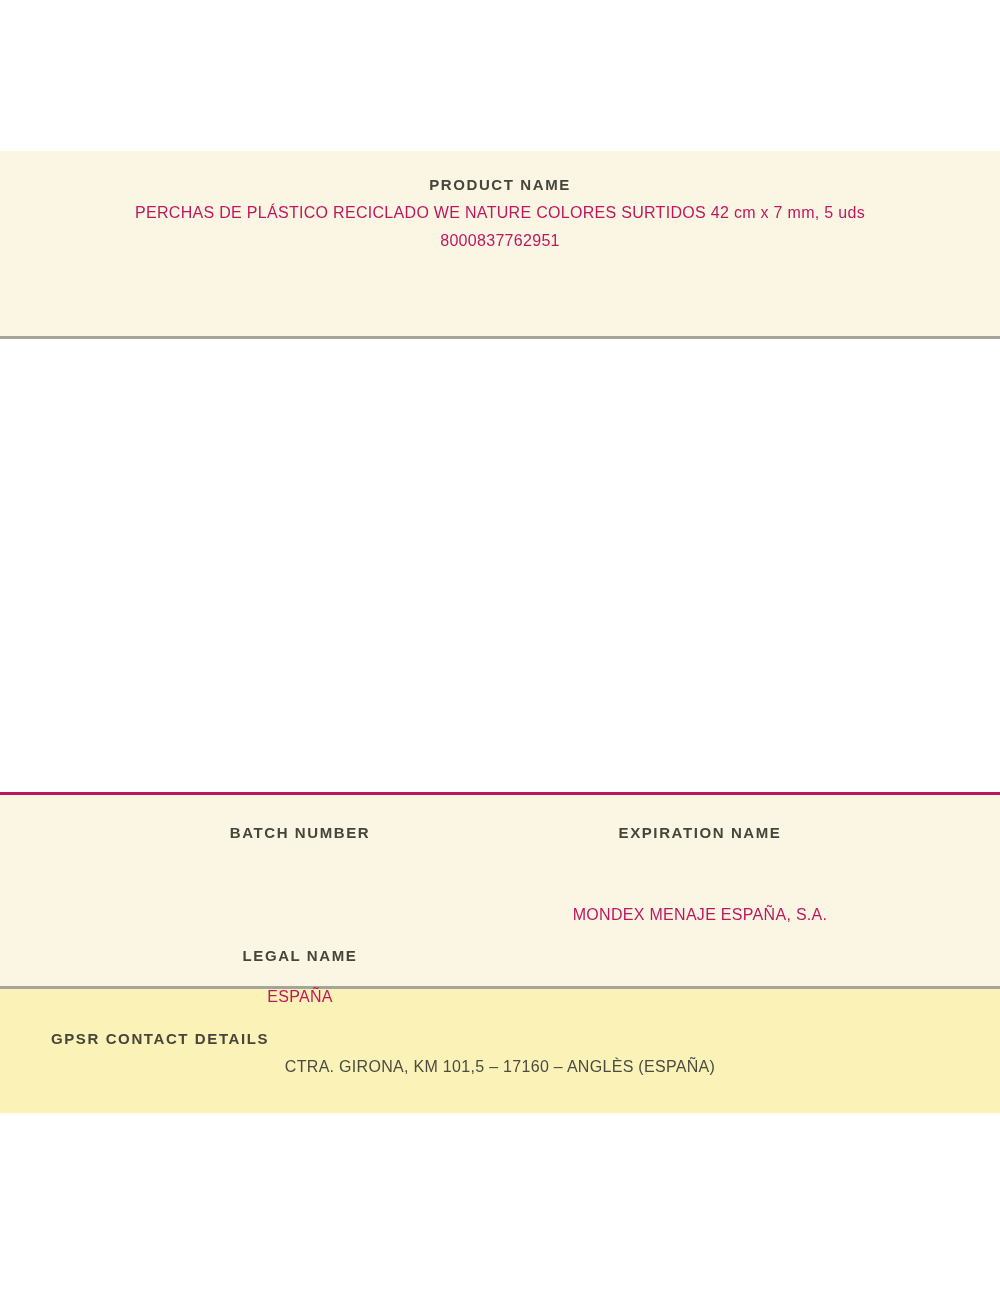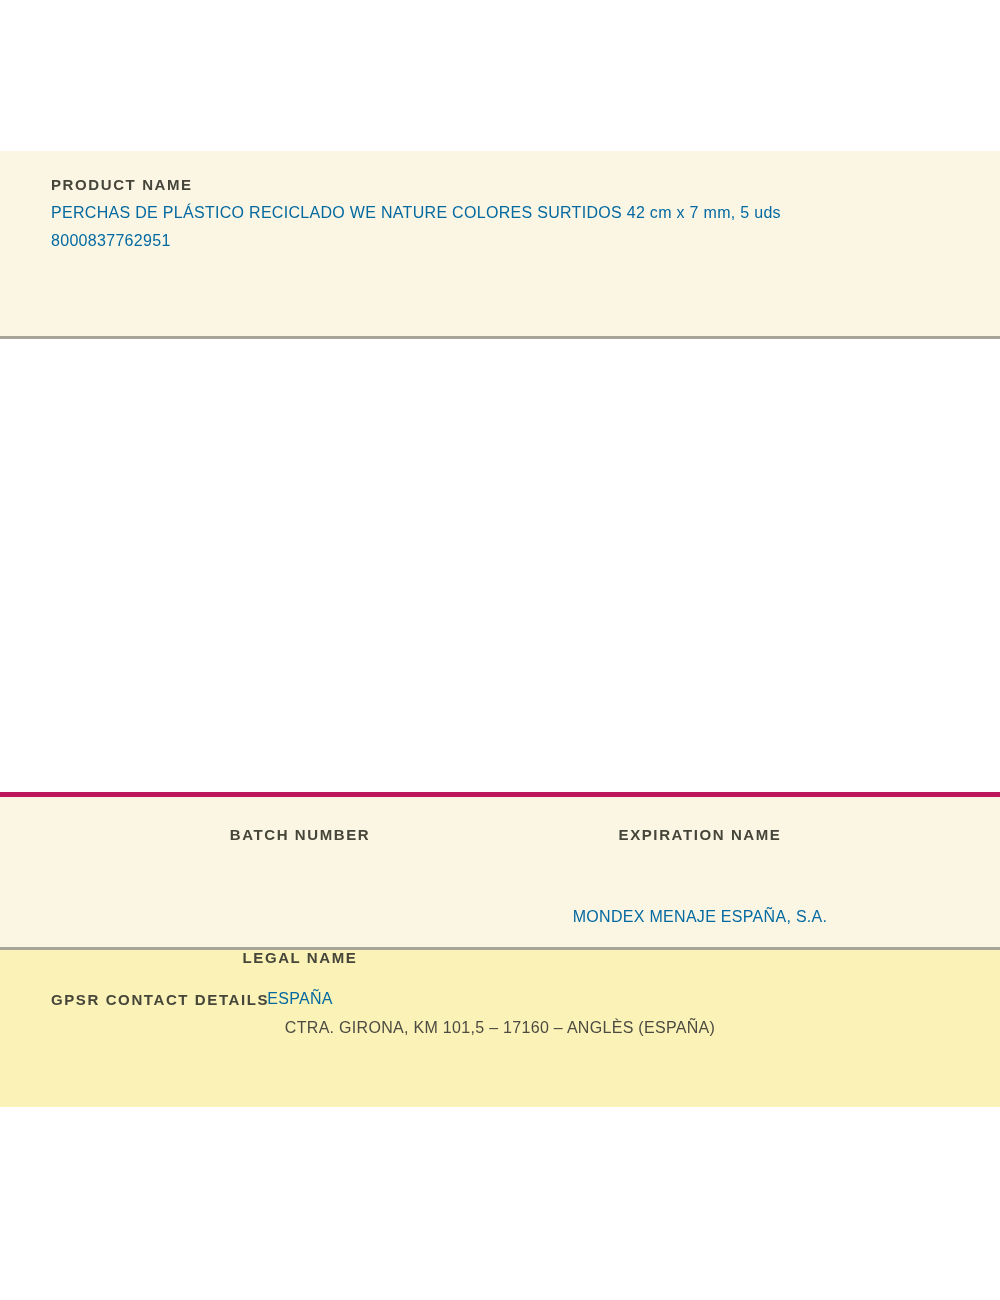--- a/index.html
+++ b/index.html
@@ -17,58 +17,59 @@
   .spacer-top { height: 151px; background: #ffffff; }
   .spacer-mid { height: 453px; background: #ffffff; }
   .spacer-bottom { height: 150px; background: #ffffff; }
 
   .section-product {
     box-sizing: border-box;
     height: 188px;               
     background: #fbf6e4;
     border-bottom: 3px solid #a7a599;
     padding: 26px 51px 0 51px;
+    text-align: center;
   }
   .field-label {
     font-size: 15px;
     font-weight: bold;
     letter-spacing: 1.6px;
     color: #45453a;
     line-height: 16px;
   }
   .field-value {
     font-size: 16px;
     letter-spacing: 0.3px;
-    color: #0369a1;
+    color: #be185d;
     line-height: 17px;
   }
   .section-product .field-value { margin-top: 11px; }
   .section-product .ean-label { margin-top: 45px; }
 
   .section-details {
     box-sizing: border-box;
-    height: 158px;               
+    height: 197px;               
     background: #fbf6e4;
-    border-top: 5px solid #be185d;
+    border-top: 3px solid #be185d;
     border-bottom: 3px solid #a7a599;
     padding-top: 30px;
   }
   .details-grid {
     margin: 0 100px;
     display: grid;
     grid-template-columns: 1fr 1fr;
     text-align: center;
   }
   .details-grid .cell { min-height: 16px; }
   .details-grid .row2-label { margin-top: 66px; }
   .details-grid .cell-value { margin-top: 24px; min-height: 17px; }
 
   .section-gpsr {
     box-sizing: border-box;
-    height: 157px;               
+    height: 124px;               
     background: #fbf2b7;
     padding: 42px 51px 0 51px;
   }
   .gpsr-address {
     margin-top: 11px;
     text-align: center;
     font-size: 16px;
     letter-spacing: 0.3px;
     color: #4c4b42;
     line-height: 17px;

